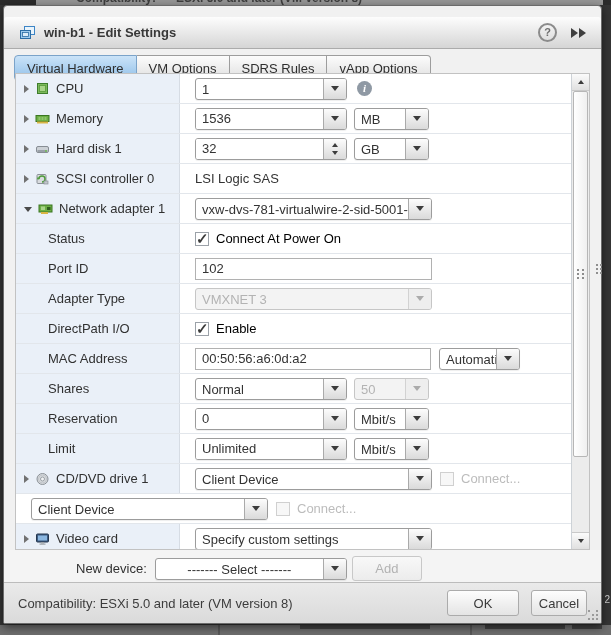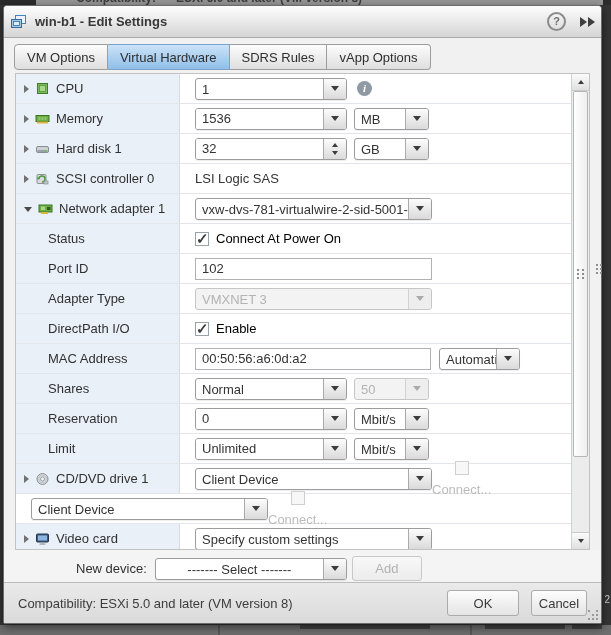--- a/index.html
+++ b/index.html
@@ -17,21 +17,21 @@
   .bg-frag{position:absolute;right:1px;top:594px;color:#cfcfcf;font-size:10px;z-index:0;}
 
   
   .dialog{position:absolute;left:3px;top:5px;width:599px;height:619px;background:#f1f1f1;
           border:1px solid #6b6b6b;border-radius:4px 4px 2px 2px;
           box-shadow:0 3px 10px rgba(0,0,0,.55);box-sizing:border-box;z-index:2;}
 
   
   .titlebar{height:31px;background:linear-gradient(#fdfdfd,#d5d5d5);
             border-bottom:1px solid #ababab;border-radius:3px 3px 0 0;
-            display:flex;align-items:center;padding:0 6px;gap:8px;}
+            display:flex;align-items:center;padding:0 15px;gap:8px;margin-top:11px;}
   .vm-icon{width:17px;height:16px;flex:none;}
   .dlg-title{font-size:13px;font-weight:bold;color:#383838;flex:1;white-space:nowrap;}
   .help{width:15px;height:15px;border-radius:50%;border:2px solid #8b8b8b;color:#6e6e6e;
         display:flex;align-items:center;justify-content:center;flex:none;}
   .help::after{content:"?";font-size:11px;font-weight:bold;line-height:1;}
   .popout{display:flex;gap:1px;margin-left:6px;flex:none;}
   .popout i{width:0;height:0;border-top:5px solid transparent;border-bottom:5px solid transparent;
             border-left:7px solid #3f3f3f;}
 
   
@@ -92,21 +92,21 @@
   .info{width:15px;height:15px;border-radius:50%;background:#8f99a4;margin-left:10px;flex:none;
         display:flex;align-items:center;justify-content:center;}
   .info::after{content:"i";color:#fff;font:italic bold 11px "Liberation Serif",serif;line-height:1;}
 
   .cbwrap{display:flex;align-items:center;gap:7px;}
   .cb{width:14px;height:14px;border:1px solid #9ba1a8;background:#fff;position:relative;flex:none;box-sizing:border-box;}
   .cb.checked::after{content:"✓";position:absolute;left:0;top:-3px;font-size:15px;font-weight:bold;color:#3a3a3a;}
   .cb.disabled{border-color:#d0d0d0;background:#f7f7f7;}
   .cbl{font-size:13px;color:#000000;white-space:nowrap;}
   .cbl.disabled{color:#bcbcbc;}
-  .ml8{flex-direction:column;}
+  .ml8{margin-left:8px;}
 
   
   .sbar{width:17px;flex:none;background:#ececec;border-left:1px solid #cdd2d7;position:relative;}
   .sb-up,.sb-down{position:absolute;left:0;right:0;height:16px;display:flex;align-items:center;
         justify-content:center;background:linear-gradient(#fbfbfb,#e0e0e0);}
   .sb-up{top:0;border-bottom:1px solid #c9c9c9;}
   .sb-down{bottom:0;border-top:1px solid #c9c9c9;}
   .sb-thumb{position:absolute;top:17px;left:1px;right:1px;height:366px;
             background:linear-gradient(to right,#ffffff,#efefef);border:1px solid #b6b6b6;
             border-radius:2px;box-sizing:border-box;display:flex;align-items:center;justify-content:center;}
@@ -161,22 +161,22 @@
       </span>
       <span class="dlg-title">win-b1 - Edit Settings</span>
       <span class="help"></span>
       <span class="popout">
           <i></i>
           <i></i>
         </span>
     </div>
 
     <div class="tabbar">
+      <div class="tab active">Virtual Hardware</div>
       <div class="tab">VM Options</div>
-      <div class="tab active">Virtual Hardware</div>
       <div class="tab">SDRS Rules</div>
       <div class="tab">vApp Options</div>
     </div>
 
     <div class="scrollarea">
       <div class="table">
 
         <div class="row">
           <div class="lcell">
             <span class="tri-r"></span>

